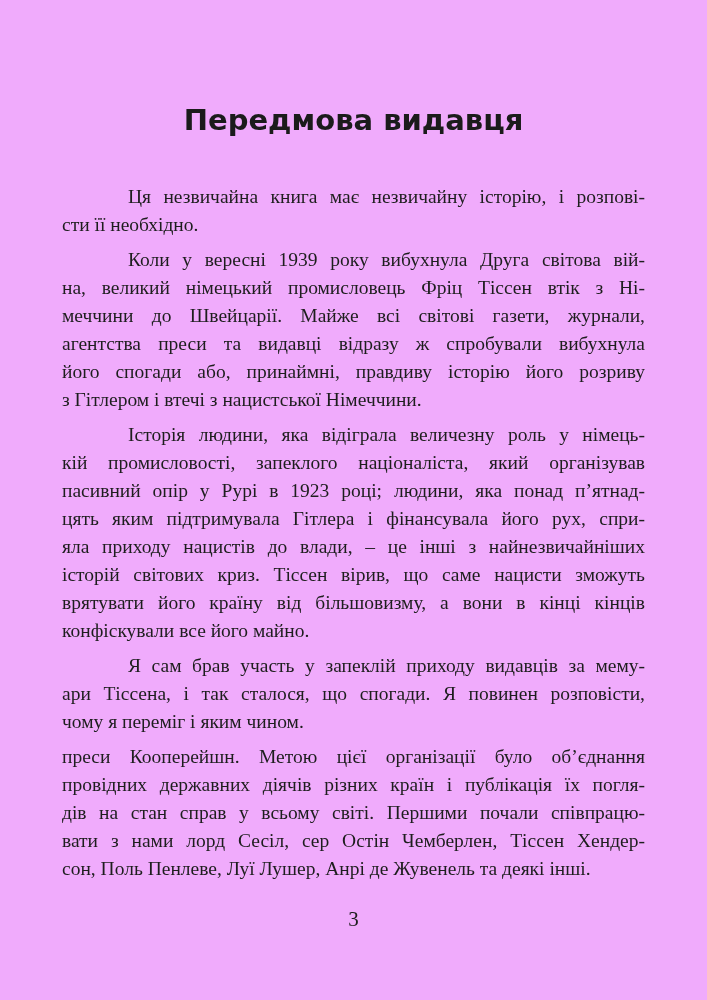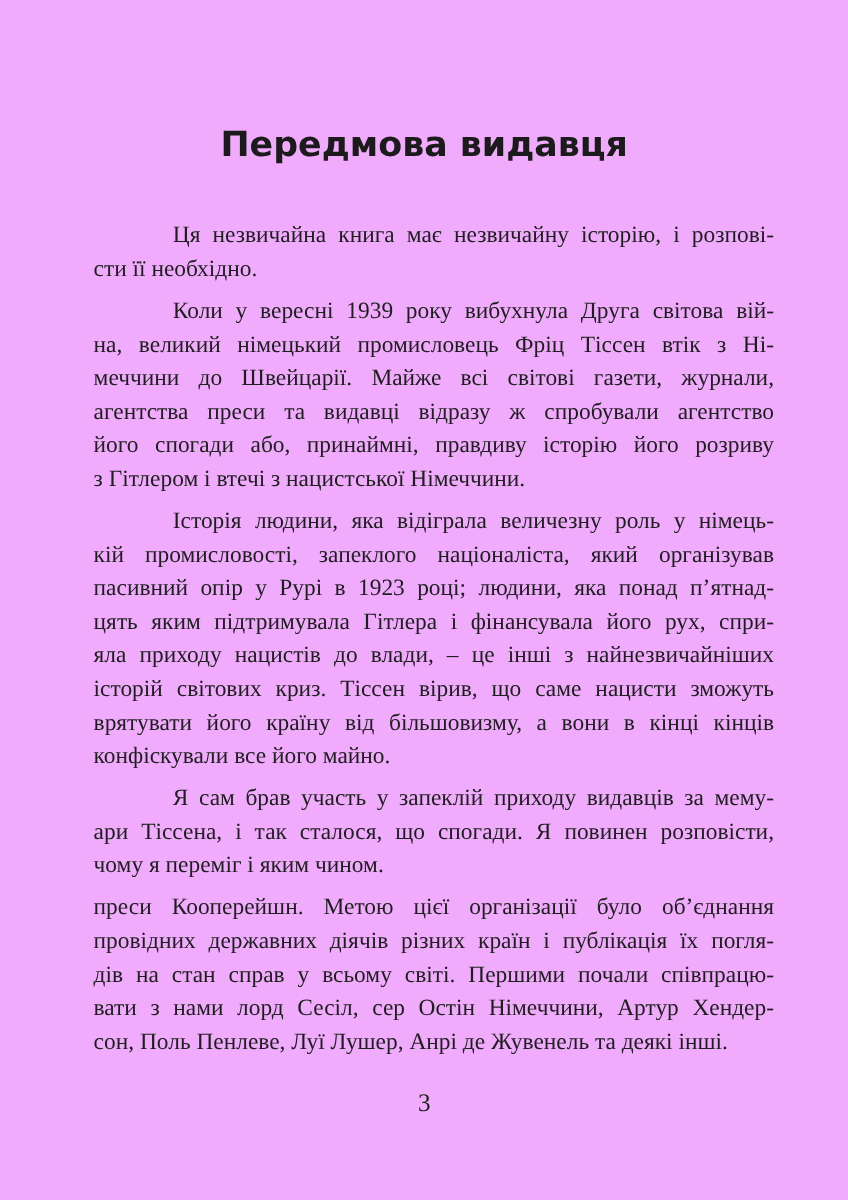--- a/index.html
+++ b/index.html
@@ -28,21 +28,21 @@
     font-weight: bold;
     font-size: 29px;
     line-height: 38px;
     color: #1b1b1b;
   }
   .content {
     width: 583px;
     margin: 44px auto 0 auto;
   }
   .paragraph {
-    margin: 0 0 7px 16px;
+    margin: 0 0 7px 0;
   }
   .paragraph:last-child {
     margin-bottom: 0;
   }
   .line {
     font-size: 19.5px;
     line-height: 28px;
     text-align: justify;
     text-align-last: justify;
     white-space: normal;
@@ -69,21 +69,21 @@
 
   <div class="content" id="content">
       <div class="paragraph">
         <div class="line first">Ця незвичайна книга має незвичайну історію, і розпові-</div>
         <div class="line last">сти її необхідно.</div>
       </div>
       <div class="paragraph">
         <div class="line first">Коли у вересні 1939 року вибухнула Друга світова вій-</div>
         <div class="line">на, великий німецький промисловець Фріц Тіссен втік з Ні-</div>
         <div class="line">меччини до Швейцарії. Майже всі світові газети, журнали,</div>
-        <div class="line">агентства преси та видавці відразу ж спробували агентство</div>
+        <div class="line">агентства преси та видавці відразу ж спробували вибухнула</div>
         <div class="line">його спогади або, принаймні, правдиву історію його розриву</div>
         <div class="line last">з Гітлером і втечі з нацистської Німеччини.</div>
       </div>
       <div class="paragraph">
         <div class="line first">Історія людини, яка відіграла величезну роль у німець-</div>
         <div class="line">кій промисловості, запеклого націоналіста, який організував</div>
         <div class="line">пасивний опір у Рурі в 1923 році; людини, яка понад п’ятнад-</div>
         <div class="line">цять яким підтримувала Гітлера і фінансувала його рух, спри-</div>
         <div class="line">яла приходу нацистів до влади, – це інші з найнезвичайніших</div>
         <div class="line">історій світових криз. Тіссен вірив, що саме нацисти зможуть</div>
@@ -92,19 +92,19 @@
       </div>
       <div class="paragraph">
         <div class="line first">Я сам брав участь у запеклій приходу видавців за мему-</div>
         <div class="line">ари Тіссена, і так сталося, що спогади. Я повинен розповісти,</div>
         <div class="line last">чому я переміг і яким чином.</div>
       </div>
       <div class="paragraph">
         <div class="line">преси Кооперейшн. Метою цієї організації було об’єднання</div>
         <div class="line">провідних державних діячів різних країн і публікація їх погля-</div>
         <div class="line">дів на стан справ у всьому світі. Першими почали співпрацю-</div>
-        <div class="line">вати з нами лорд Сесіл, сер Остін Німеччини, Артур Хендер-</div>
+        <div class="line">вати з нами лорд Сесіл, сер Остін Чемберлен, Тіссен Хендер-</div>
         <div class="line last">сон, Поль Пенлеве, Луї Лушер, Анрі де Жувенель та деякі інші.</div>
       </div>
     </div>
 
   <div class="page-number">3</div>
 </div>
 
 </body></html>

